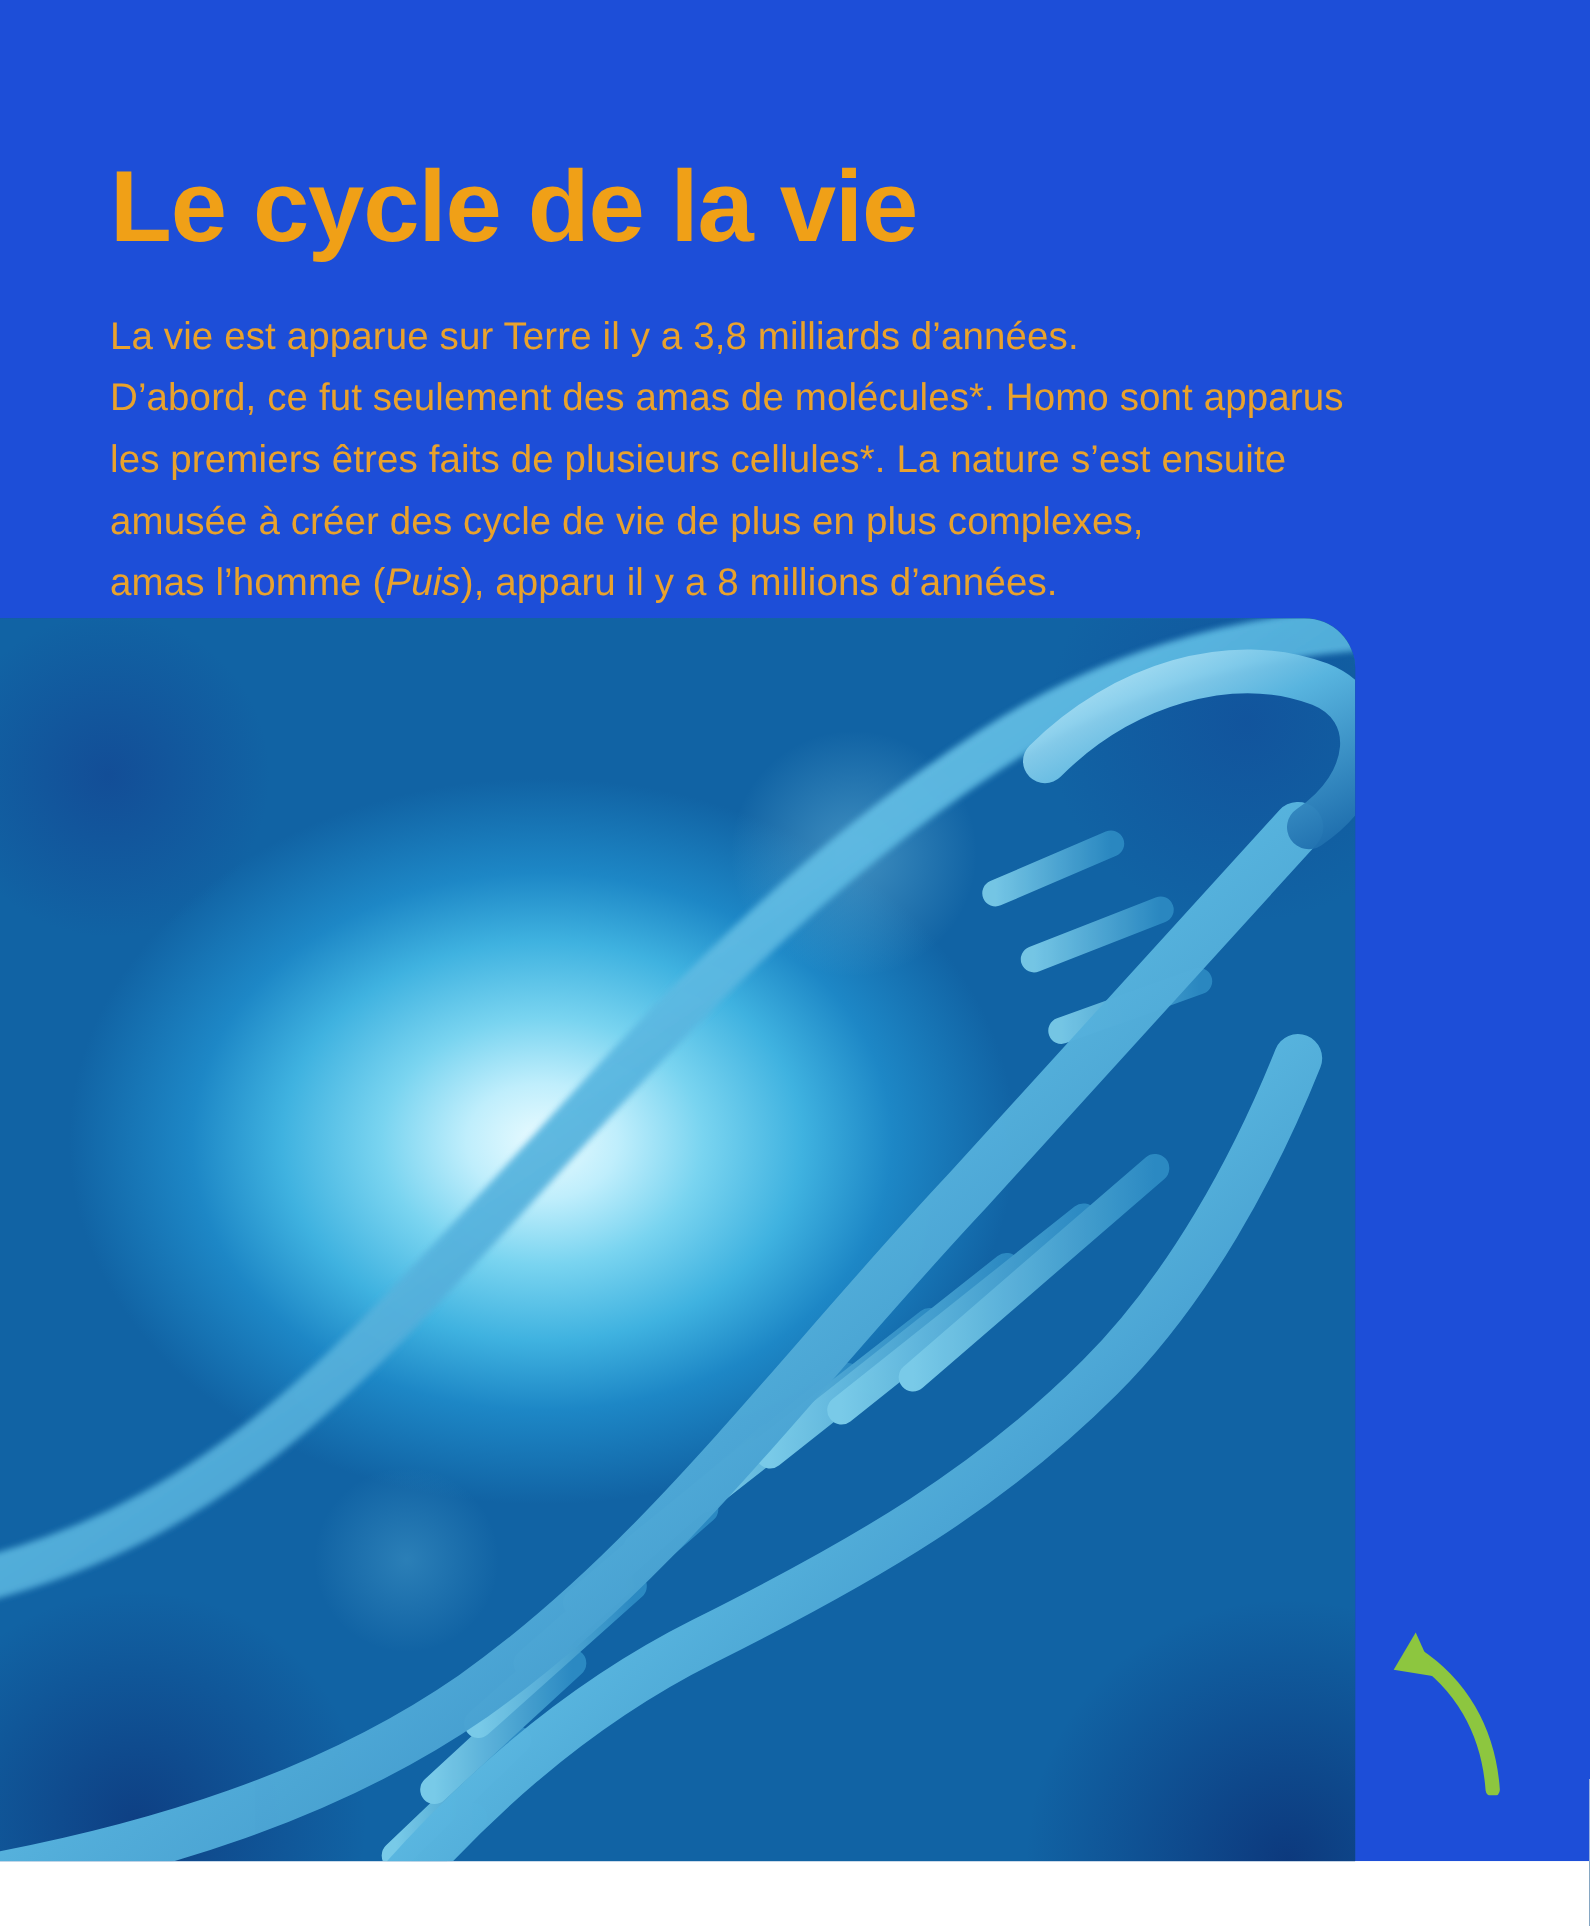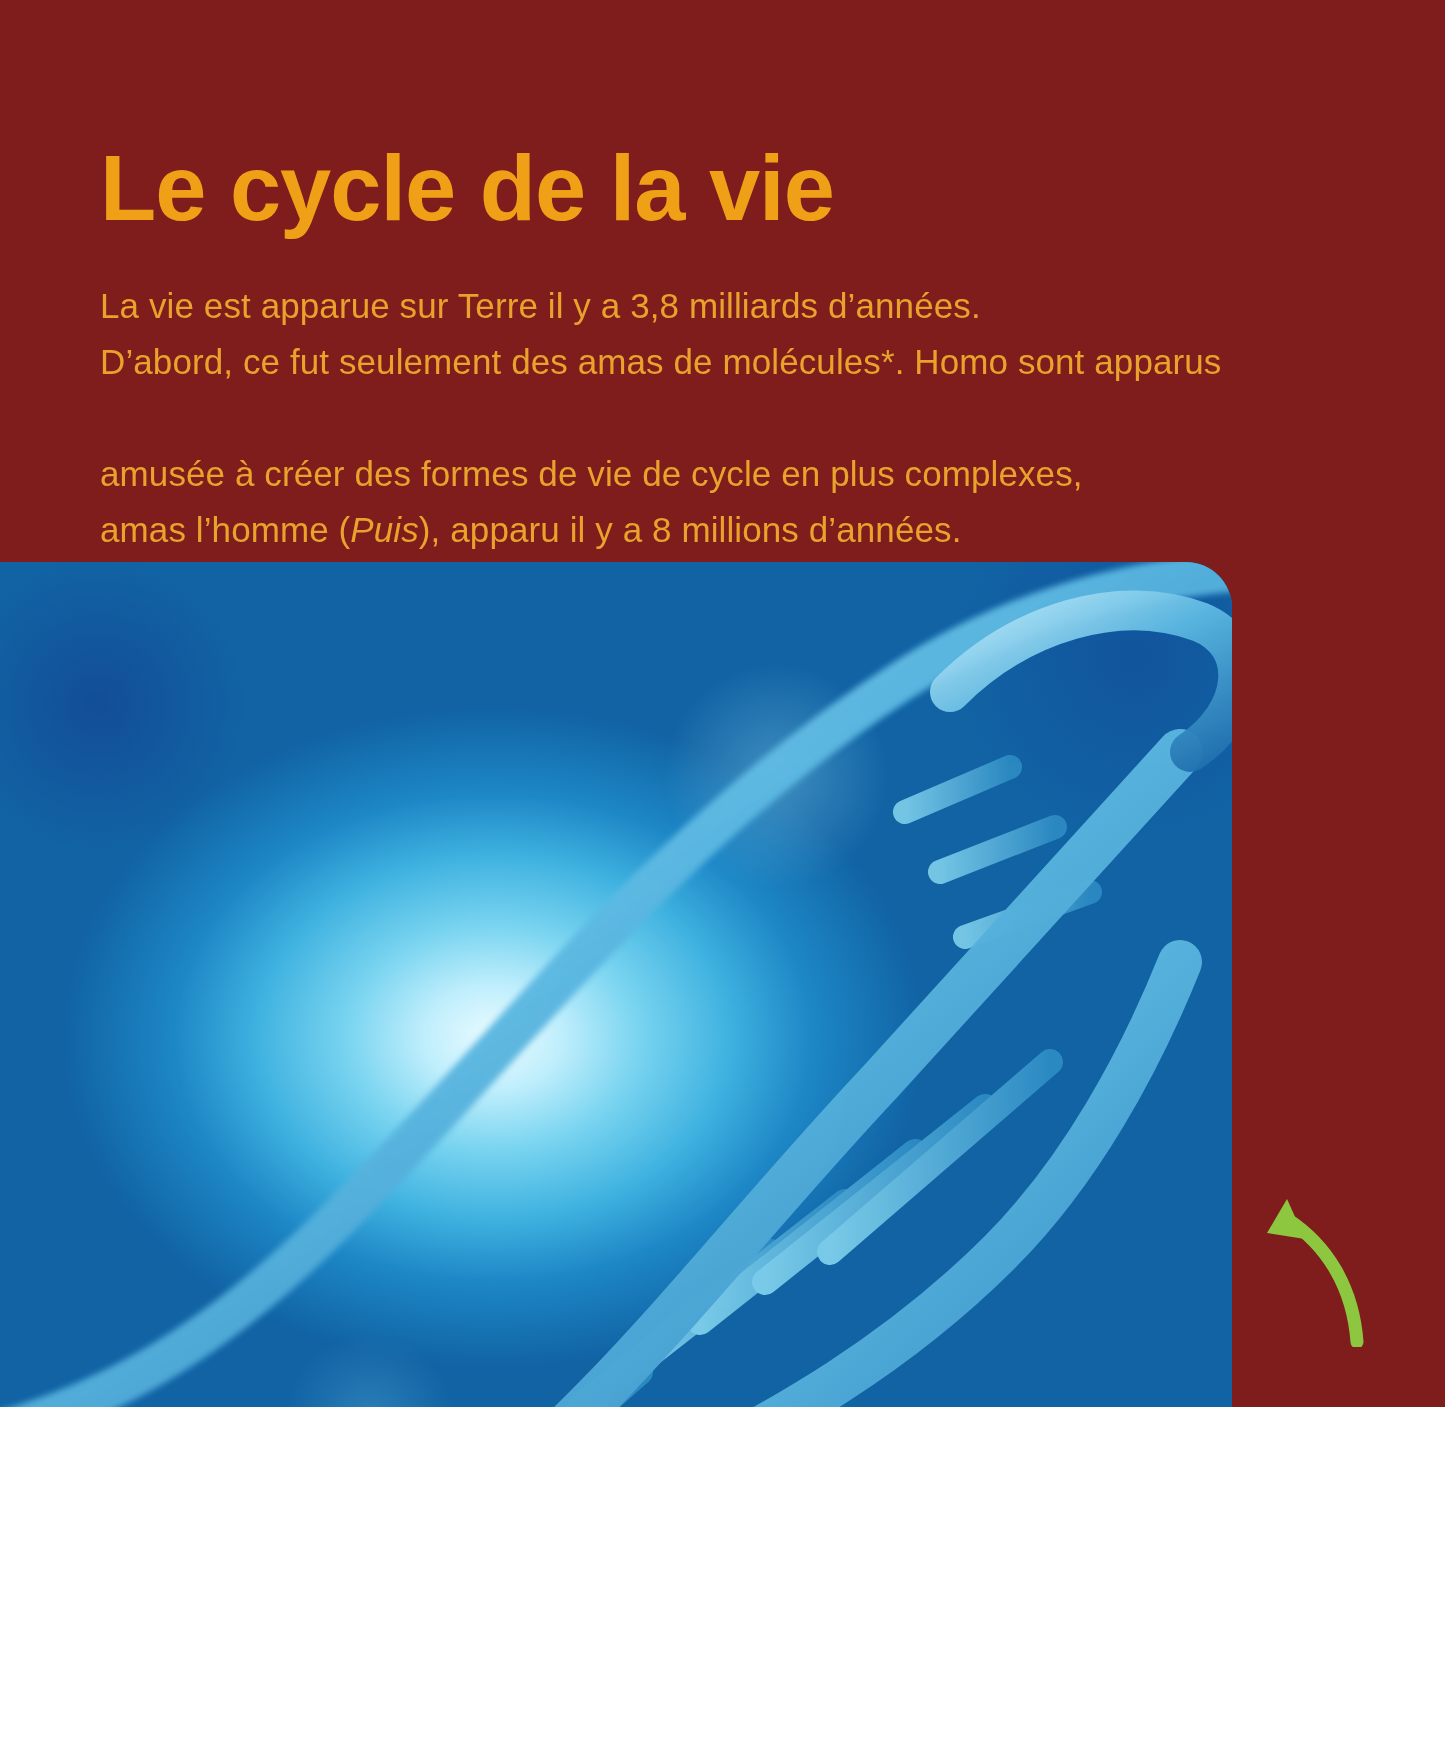--- a/index.html
+++ b/index.html
@@ -3,22 +3,22 @@
 <meta charset="utf-8">
 <style>
   html, body {
     margin: 0;
     padding: 0;
     background: #ffffff;
   }
   .page {
     position: relative;
     width: 1445px;
-    height: 1407px;
-    background: #7f1d1d;
+    height: 1692px;
+    background: #1d4ed8;
     overflow: hidden;
     font-family: "Liberation Sans", sans-serif;
     text-decoration: underline;
   }
 
   
   .title {
     position: absolute;
     left: 100px;
     top: 78px;
@@ -87,22 +87,22 @@
 </head>
 <body>
 
 <div class="page">
 
   <h1 class="title">Le cycle de la vie</h1>
 
   <p class="intro">
     <span>La vie est apparue sur Terre il y a 3,8 milliards d’années.</span><br>
     <span>D’abord, ce fut seulement des amas de molécules*. Homo sont apparus</span><br>
-    <br>
-    <span>amusée à créer des formes de vie de cycle en plus complexes,</span><br>
+    <span>les premiers êtres faits de plusieurs cellules*. La nature s’est ensuite</span><br>
+    <span>amusée à créer des cycle de vie de plus en plus complexes,</span><br>
     <span>amas l’homme (</span><span class="sp">Puis</span><span>), apparu il y a 8 millions d’années.</span>
   </p>
 
   <figure class="photo" style="margin:0;">
     <div class="bg"></div>
     <div class="mottle"></div>
 
     <svg class="helix" viewBox="0 0 1232 1189" preserveAspectRatio="none">
       <defs>
         <linearGradient id="strandG" x1="0" y1="0" x2="1" y2="1">

